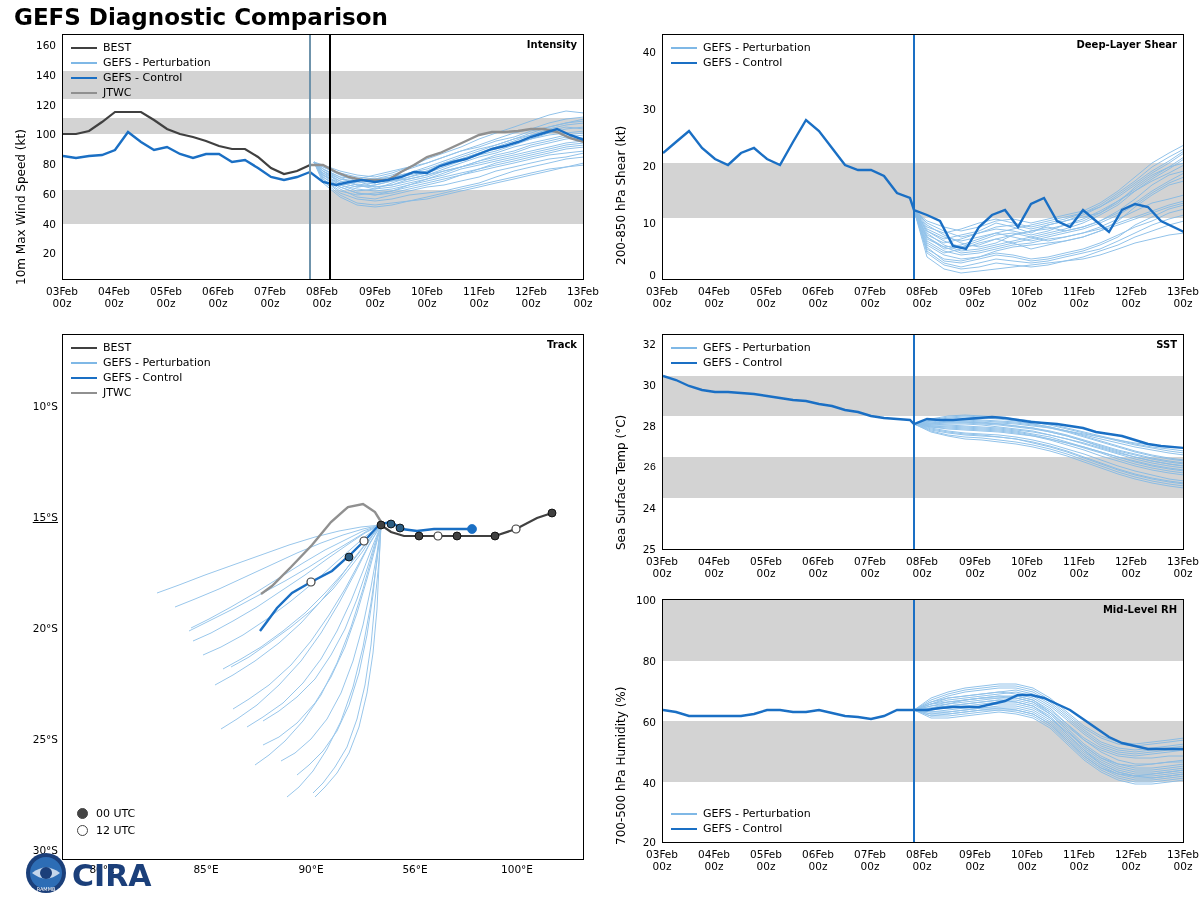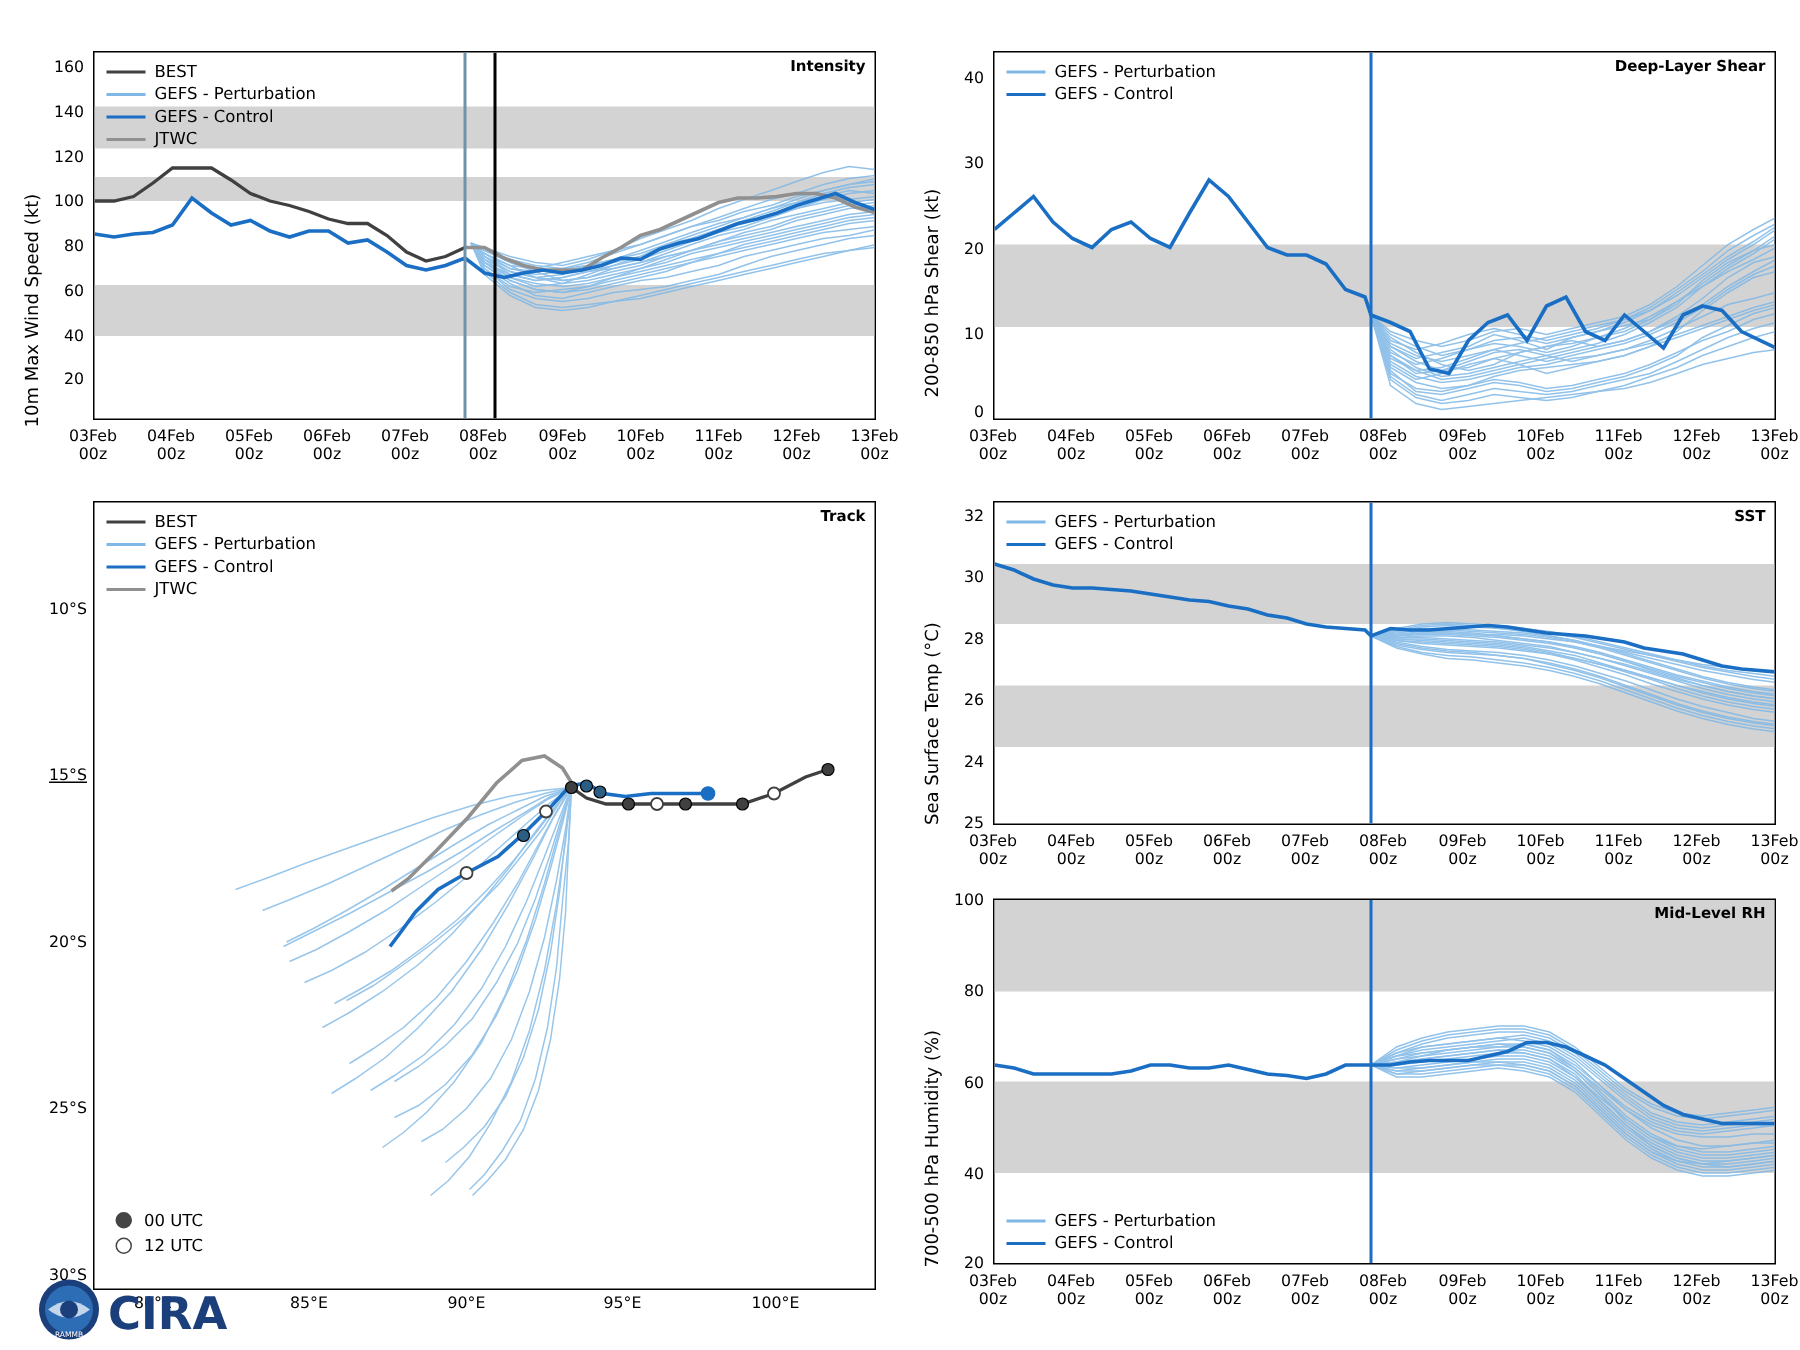--- a/index.html
+++ b/index.html
@@ -63,20 +63,21 @@
   .hollow{background:#fff;}
 
   
   #logo-wrap{position:absolute;left:24px;bottom:4px;width:132px;height:46px;}
 </style>
 </head>
 <body>
 
 <div class="page">
 
+  <div id="main-title">GEFS Diagnostic Comparison</div>
 
   <div class="panel" style="left:0;top:30px;width:600px;height:290px;">
     <div class="ylabel" style="left:14px;top:255px;">10m Max Wind Speed (kt)</div>
 
     <div class="plot" id="plot-int" style="left:62px;top:4px;width:522px;height:246px;">
       <div class="band" style="top:63.4%;height:14.1%;"></div>
       <div class="band" style="top:34.1%;height:6.3%;"></div>
       <div class="band" style="top:14.6%;height:11.7%;"></div>
       <div class="panel-title">Intensity</div>
       <svg class="data" width="522" height="246" viewBox="0 0 522 246">
@@ -237,21 +238,21 @@
       <div class="ytick-lab" style="left:20px;top:181px;width:38px;text-decoration:underline;">15°S</div>
       <div class="ytick-lab" style="left:20px;top:292px;width:38px;">20°S</div>
       <div class="ytick-lab" style="left:20px;top:403px;width:38px;">25°S</div>
       <div class="ytick-lab" style="left:20px;top:514px;width:38px;">30°S</div>
     </div>
 
     <div>
       <div class="xtick-lab" style="left:79px;top:534px;">80°E</div>
       <div class="xtick-lab" style="left:183px;top:534px;">85°E</div>
       <div class="xtick-lab" style="left:288px;top:534px;">90°E</div>
-      <div class="xtick-lab" style="left:392px;top:534px;">95°E</div>
+      <div class="xtick-lab" style="left:392px;top:534px;">56°E</div>
       <div class="xtick-lab" style="left:494px;top:534px;">100°E</div>
     </div>
   </div>
 
   <div class="panel" style="left:600px;top:30px;width:600px;height:290px;">
     <div class="ylabel" style="left:14px;top:235px;">200-850 hPa Shear (kt)</div>
     <div class="plot" style="left:62px;top:4px;width:522px;height:246px;">
       <div class="band" style="top:52.3%;height:22.7%;"></div>
       <div class="panel-title">Deep-Layer Shear</div>
       <svg class="data" width="522" height="246" viewBox="0 0 522 246">
@@ -358,21 +359,21 @@
             <span class="swatch" style="border-top-color:#1a6fc4;"></span>
             <span class="lab">GEFS - Control</span>
           </div>
       </div>
     </div>
 
     <div>
       <div class="ytick-lab" style="left:22px;top:8px;">32</div>
       <div class="ytick-lab" style="left:22px;top:49px;">30</div>
       <div class="ytick-lab" style="left:22px;top:90px;">28</div>
-      <div class="ytick-lab" style="left:22px;top:131px;">26</div>
+      <div class="ytick-lab" style="left:22px;top:131px;font-family:Liberation Mono, monospace;">26</div>
       <div class="ytick-lab" style="left:22px;top:172px;">24</div>
       <div class="ytick-lab" style="left:22px;top:213px;">25</div>
     </div>
 
     <div>
       <div class="xtick-lab" style="left:39px;top:226px;">03Feb<br>00z</div>
       <div class="xtick-lab" style="left:91px;top:226px;">04Feb<br>00z</div>
       <div class="xtick-lab" style="left:143px;top:226px;">05Feb<br>00z</div>
       <div class="xtick-lab" style="left:195px;top:226px;">06Feb<br>00z</div>
       <div class="xtick-lab" style="left:247px;top:226px;">07Feb<br>00z</div>

